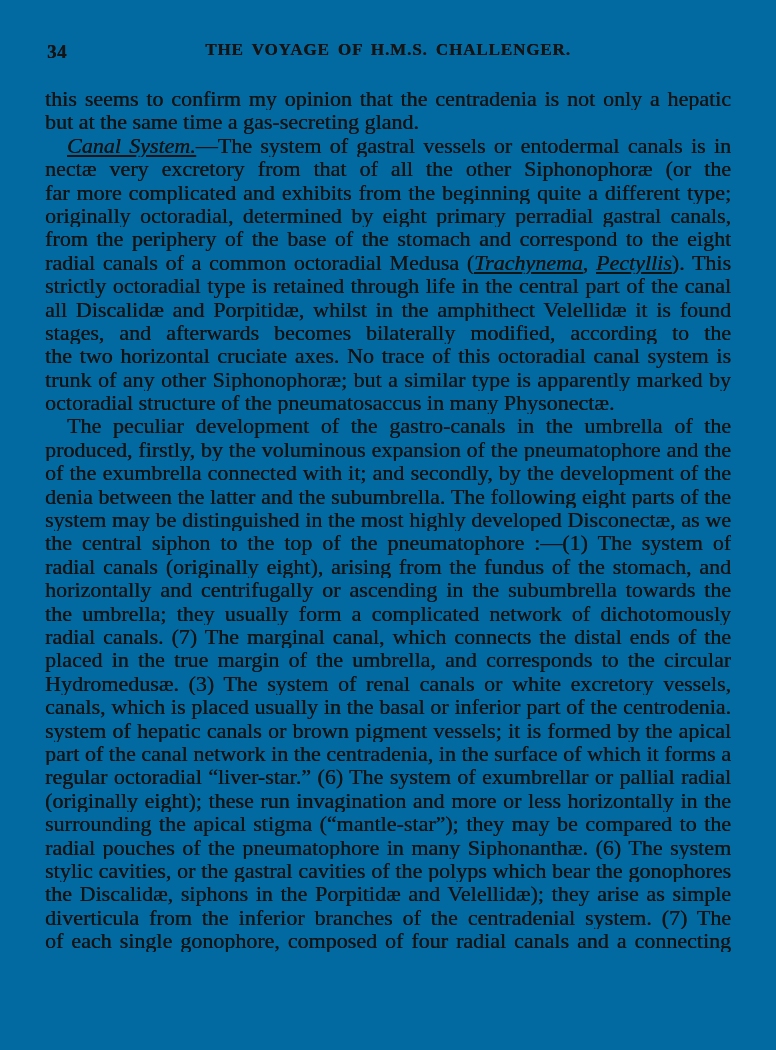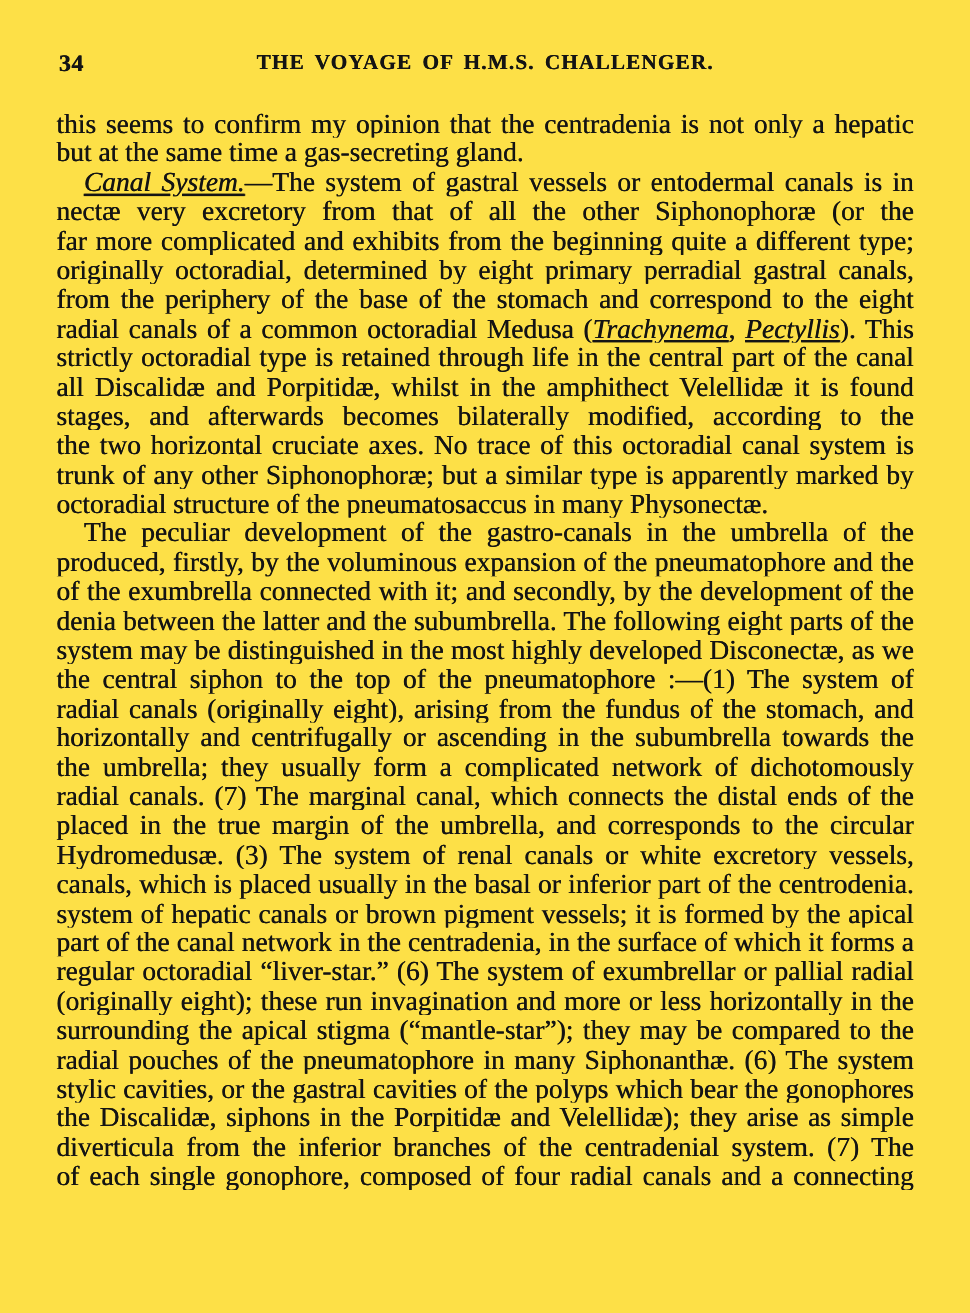--- a/index.html
+++ b/index.html
@@ -51,21 +51,21 @@
     overflow: hidden;
     text-shadow: 0.3px 0 0 currentColor;
   }
   .line.indent { padding-left: 22px; }
   .line.end { text-align-last: left; }
   .line i { font-style: italic; text-decoration: underline; }
 </style>
 </head>
 <body>
 
-<div class="page" style="background: #fde047; color: rgb(20, 20, 20);">
+<div class="page" style="background: #0369a1; color: rgb(20, 20, 20);">
   <div class="header">
     <span class="pageno">34</span>
     <div class="running-title">THE VOYAGE OF H.M.S. CHALLENGER.</div>
   </div>
   <div class="body">
       <div class="line">this seems to confirm my opinion that the centradenia is not only a hepatic and a renal,</div>
       <div class="line end">but at the same time a gas-secreting gland.</div>
       <div class="line indent"><i>Canal System.</i>—The system of gastral vessels or entodermal canals is in the Disco-</div>
       <div class="line">nectæ very excretory from that of all the other Siphonophoræ (or the Siphonanthæ); it is</div>
       <div class="line">far more complicated and exhibits from the beginning quite a different type; it is</div>

